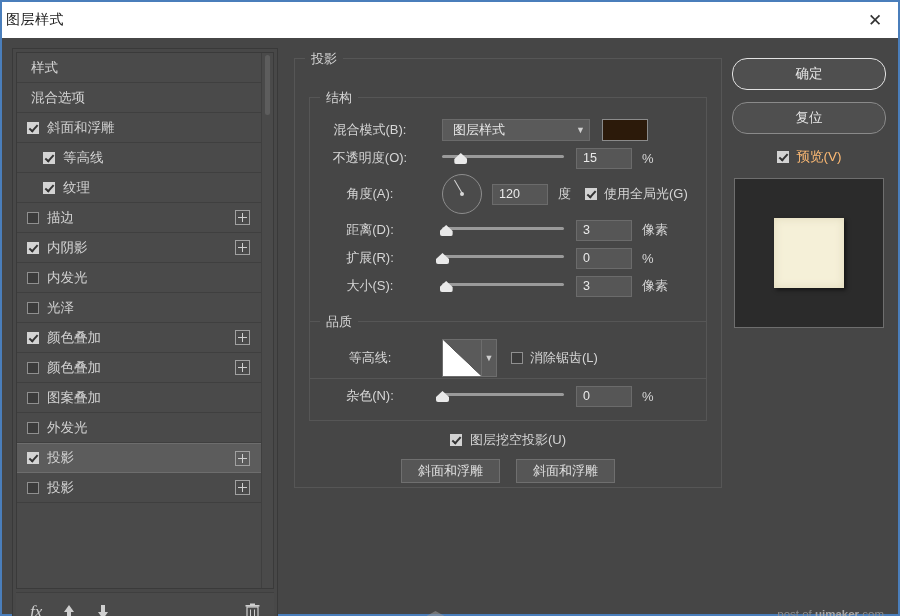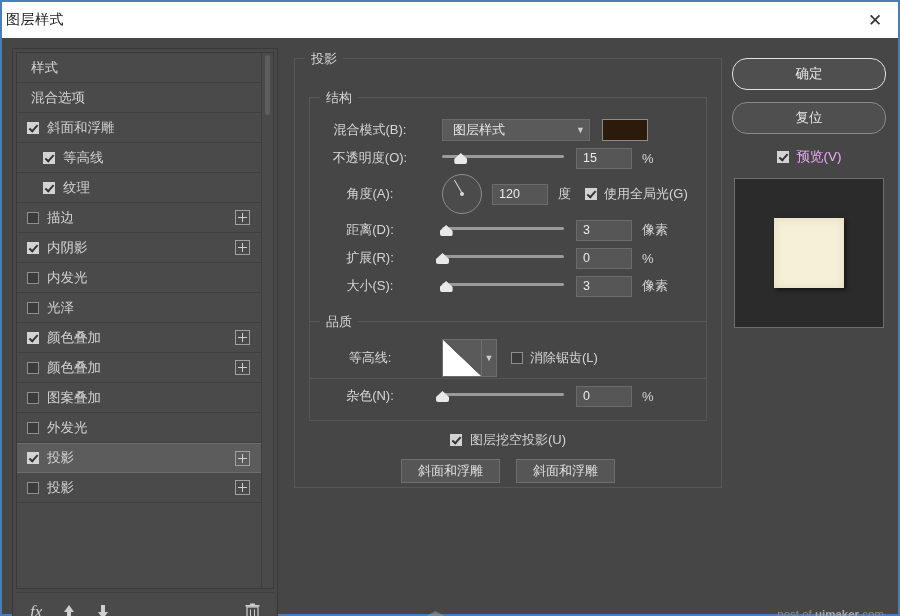--- a/index.html
+++ b/index.html
@@ -412,21 +412,21 @@
     font-size: 13.5px;
     display: flex;
     align-items: center;
     justify-content: center;
     margin-bottom: 12px;
   }
   .pill-btn.primary { border-color: #e2e2e2; }
   .preview-check {
     display: flex;
     align-items: center;
-    color: #f0abfc;
+    color: #fdba74;
     font-size: 13.5px;
     margin: 2px 0 12px 0;
   }
   .preview-check .checkbox { margin-right: 8px; }
   .thumb-box {
     width: 150px;
     height: 150px;
     border: 1px solid #6e6e6e;
     background: #2b2b2b;
     box-sizing: border-box;

